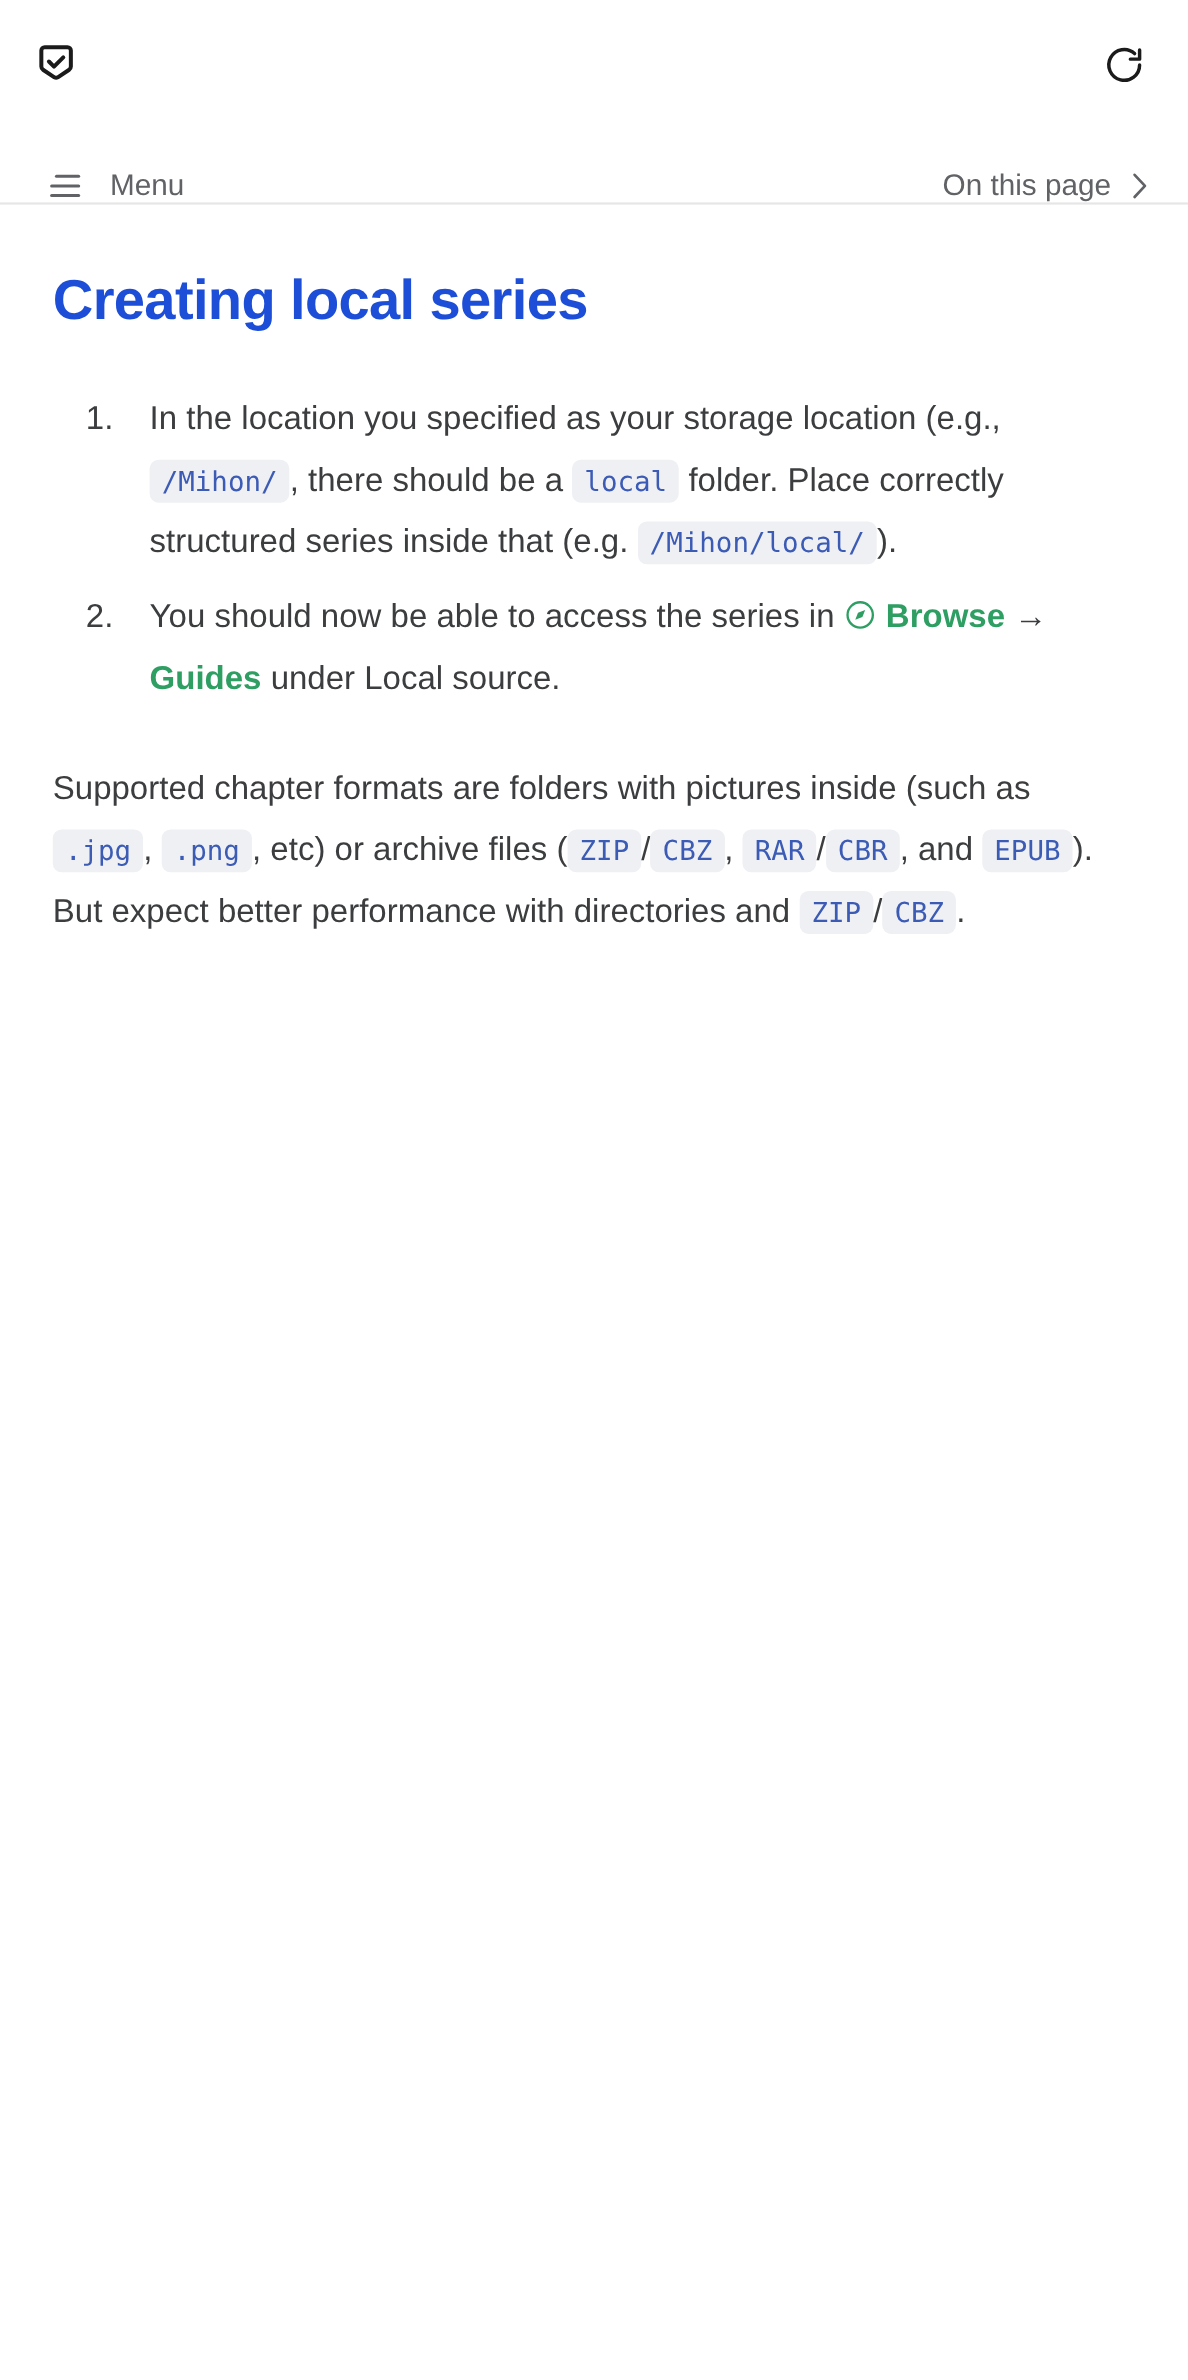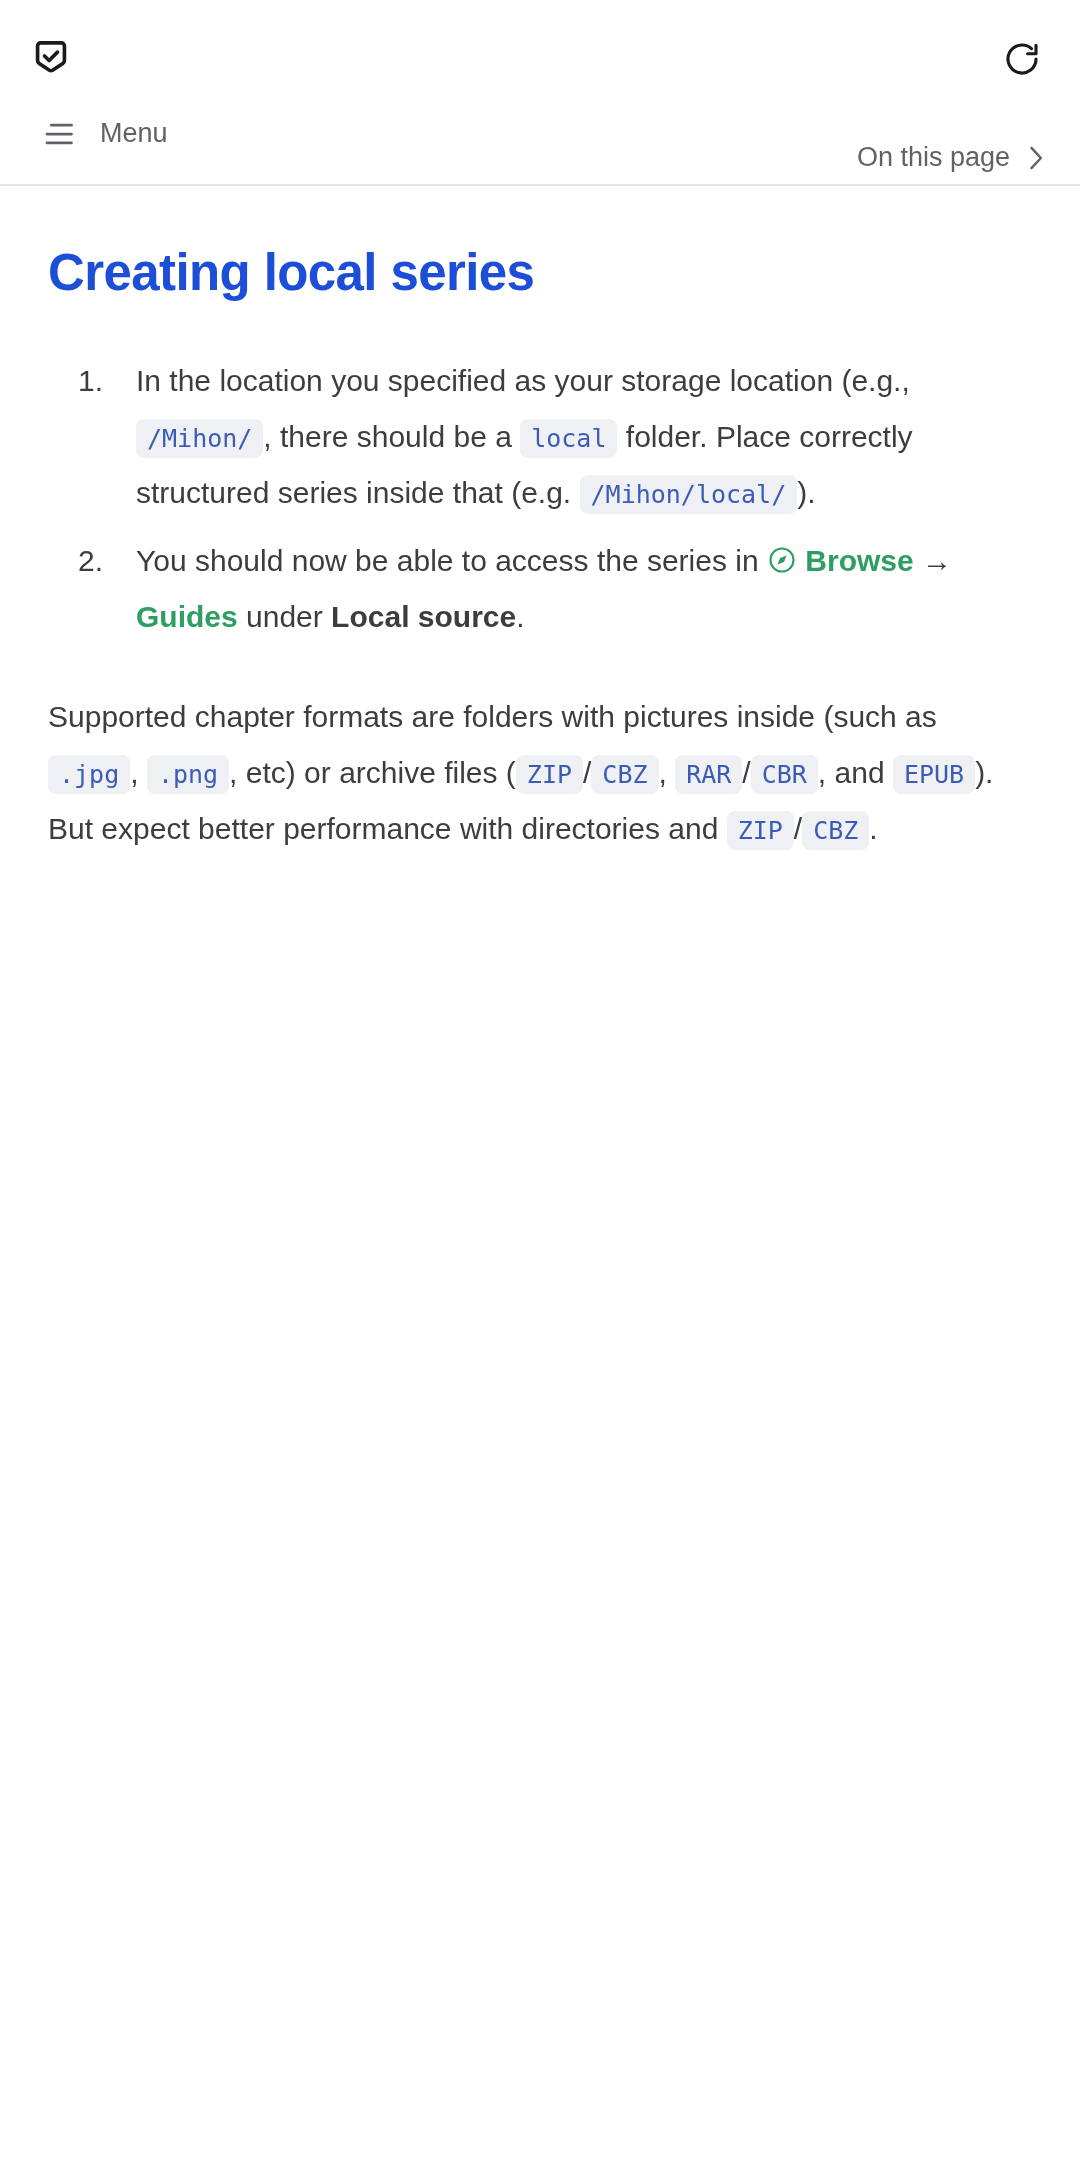--- a/index.html
+++ b/index.html
@@ -41,21 +41,21 @@
     width: 56px; height: 56px;
     display: flex; align-items: center; justify-content: center;
     flex: 0 0 auto;
   }
   .reload-icon { width: 42px; height: 42px; display:block; }
 
   
   .docs-nav {
     height: 68px;
     display: flex;
-    align-items: flex-start;
+    align-items: flex-end;
     justify-content: space-between;
     padding: 0 34px 0 44px;
     border-bottom: 2px solid #e6e6e8;
   }
   .menu-trigger {
     display: flex;
     align-items: center;
     gap: 23px;
   }
   .hamburger-icon { width: 33px; height: 26px; display:block; }
@@ -146,21 +146,21 @@
     color: #2e9e63;
     font-weight: bold;
     text-decoration: none;
   }
   .compass-icon {
     width: 30px; height: 30px;
     vertical-align: -4px;
     display: inline-block;
   }
   .arrow-glyph { color: #3b3d3f; }
-  strong.bold-term { font-weight: bold; color: #3b3d3f; }
+  strong.bold-term { font-weight: normal; color: #3b3d3f; }
 </style>
 </head>
 <body>
 
 <div class="app-bar">
   <div class="site-identity">
     <span class="shield-icon">
       <svg viewBox="0 0 24 24" width="46" height="46" fill="none" stroke="#1b1b1b" stroke-width="1.9" stroke-linecap="round" stroke-linejoin="round">
         <path d="M5 5.2a1.6 1.6 0 0 1 1.6-1.6h10.8A1.6 1.6 0 0 1 19 5.2v7.6c0 .6-.3 1.2-.8 1.5l-5.4 3.6c-.5.3-1.1.3-1.6 0l-5.4-3.6c-.5-.3-.8-.9-.8-1.5z"></path>
         <path d="M8.6 10.4l2.4 2.4 4.4-4.4"></path>

